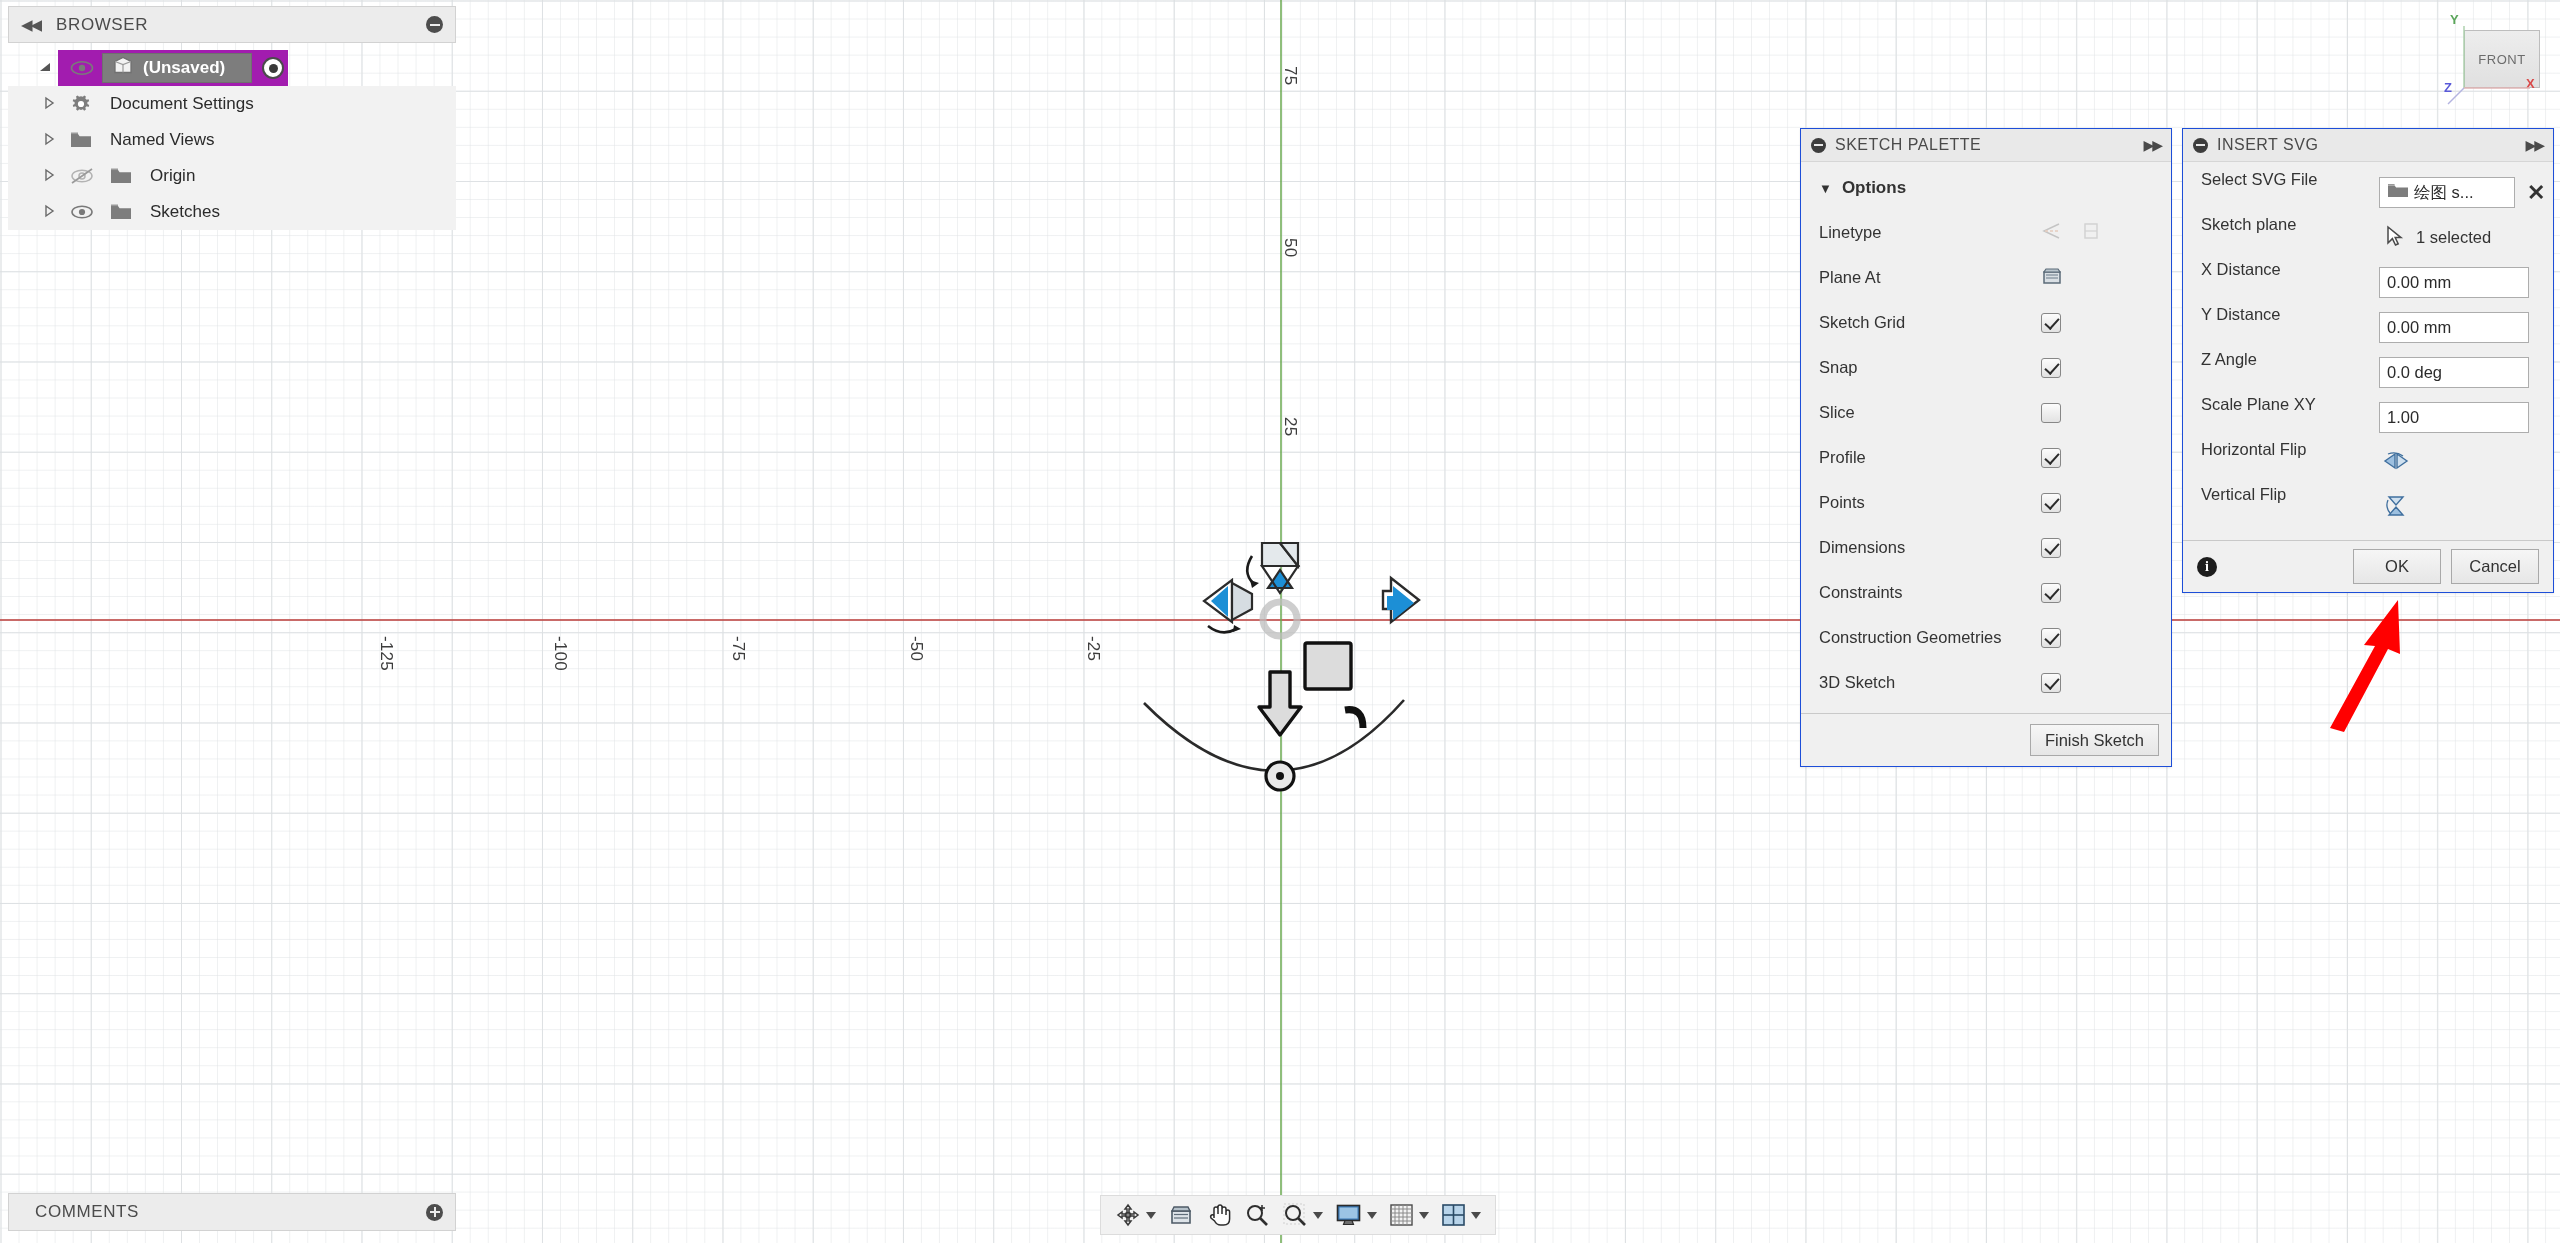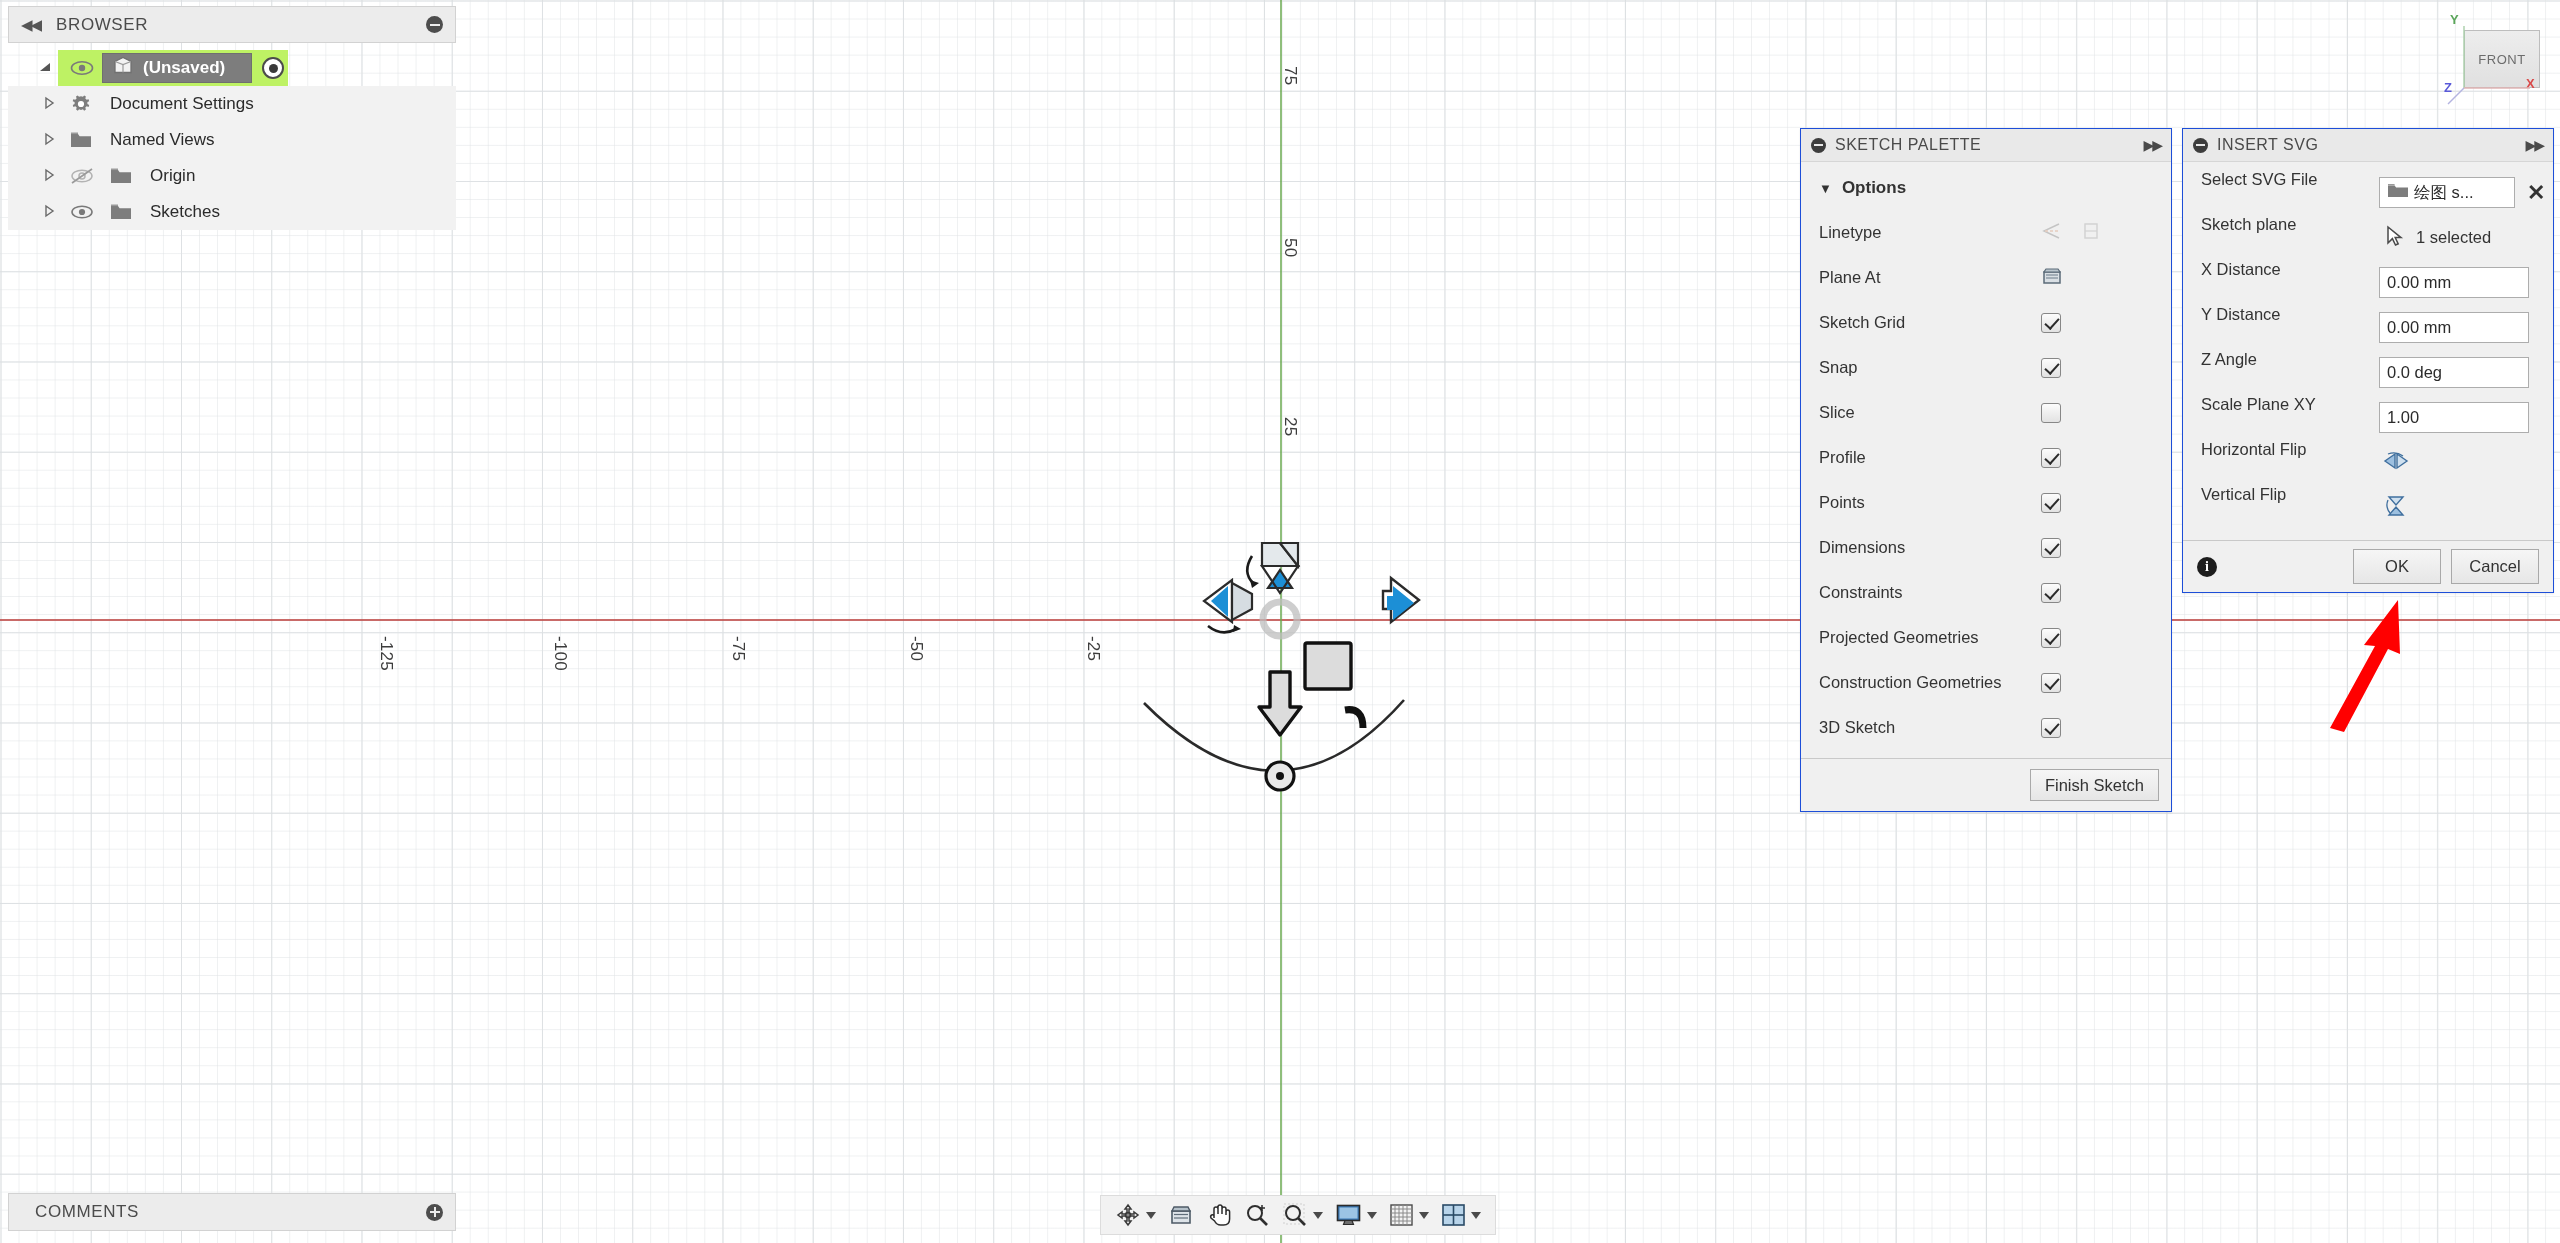--- a/index.html
+++ b/index.html
@@ -130,21 +130,21 @@
   }
   .tree-row .eye { width: 40px; flex: none; display: flex; justify-content: center; }
   .tree-row .node-icon { width: 38px; flex: none; display: flex; justify-content: center; }
   .tree-row .node-label { padding: 0 10px; }
 
   .row-hl { background: #f2f2f2; }
 
   .root-row { padding-left: 24px; }
   .root-chip {
     display: flex; align-items: center;
-    background: #bef264;
+    background: #a21caf;
     padding: 3px 4px;
   }
   .root-name {
     background: #7d7d7d;
     color: #ffffff;
     font-weight: bold;
     padding: 4px 26px 4px 40px;
     position: relative;
     font-size: 17px;
     border: 1px solid #6f6f6f;
@@ -604,26 +604,20 @@
           </span>
       </div>
       <div class="sp-row">
         <span class="sp-label">Dimensions</span>
         <span class="sp-ctrl">
             <span class="cbx on"></span>
           </span>
       </div>
       <div class="sp-row">
         <span class="sp-label">Constraints</span>
-        <span class="sp-ctrl">
-            <span class="cbx on"></span>
-          </span>
-      </div>
-      <div class="sp-row">
-        <span class="sp-label">Projected Geometries</span>
         <span class="sp-ctrl">
             <span class="cbx on"></span>
           </span>
       </div>
       <div class="sp-row">
         <span class="sp-label">Construction Geometries</span>
         <span class="sp-ctrl">
             <span class="cbx on"></span>
           </span>
       </div>

